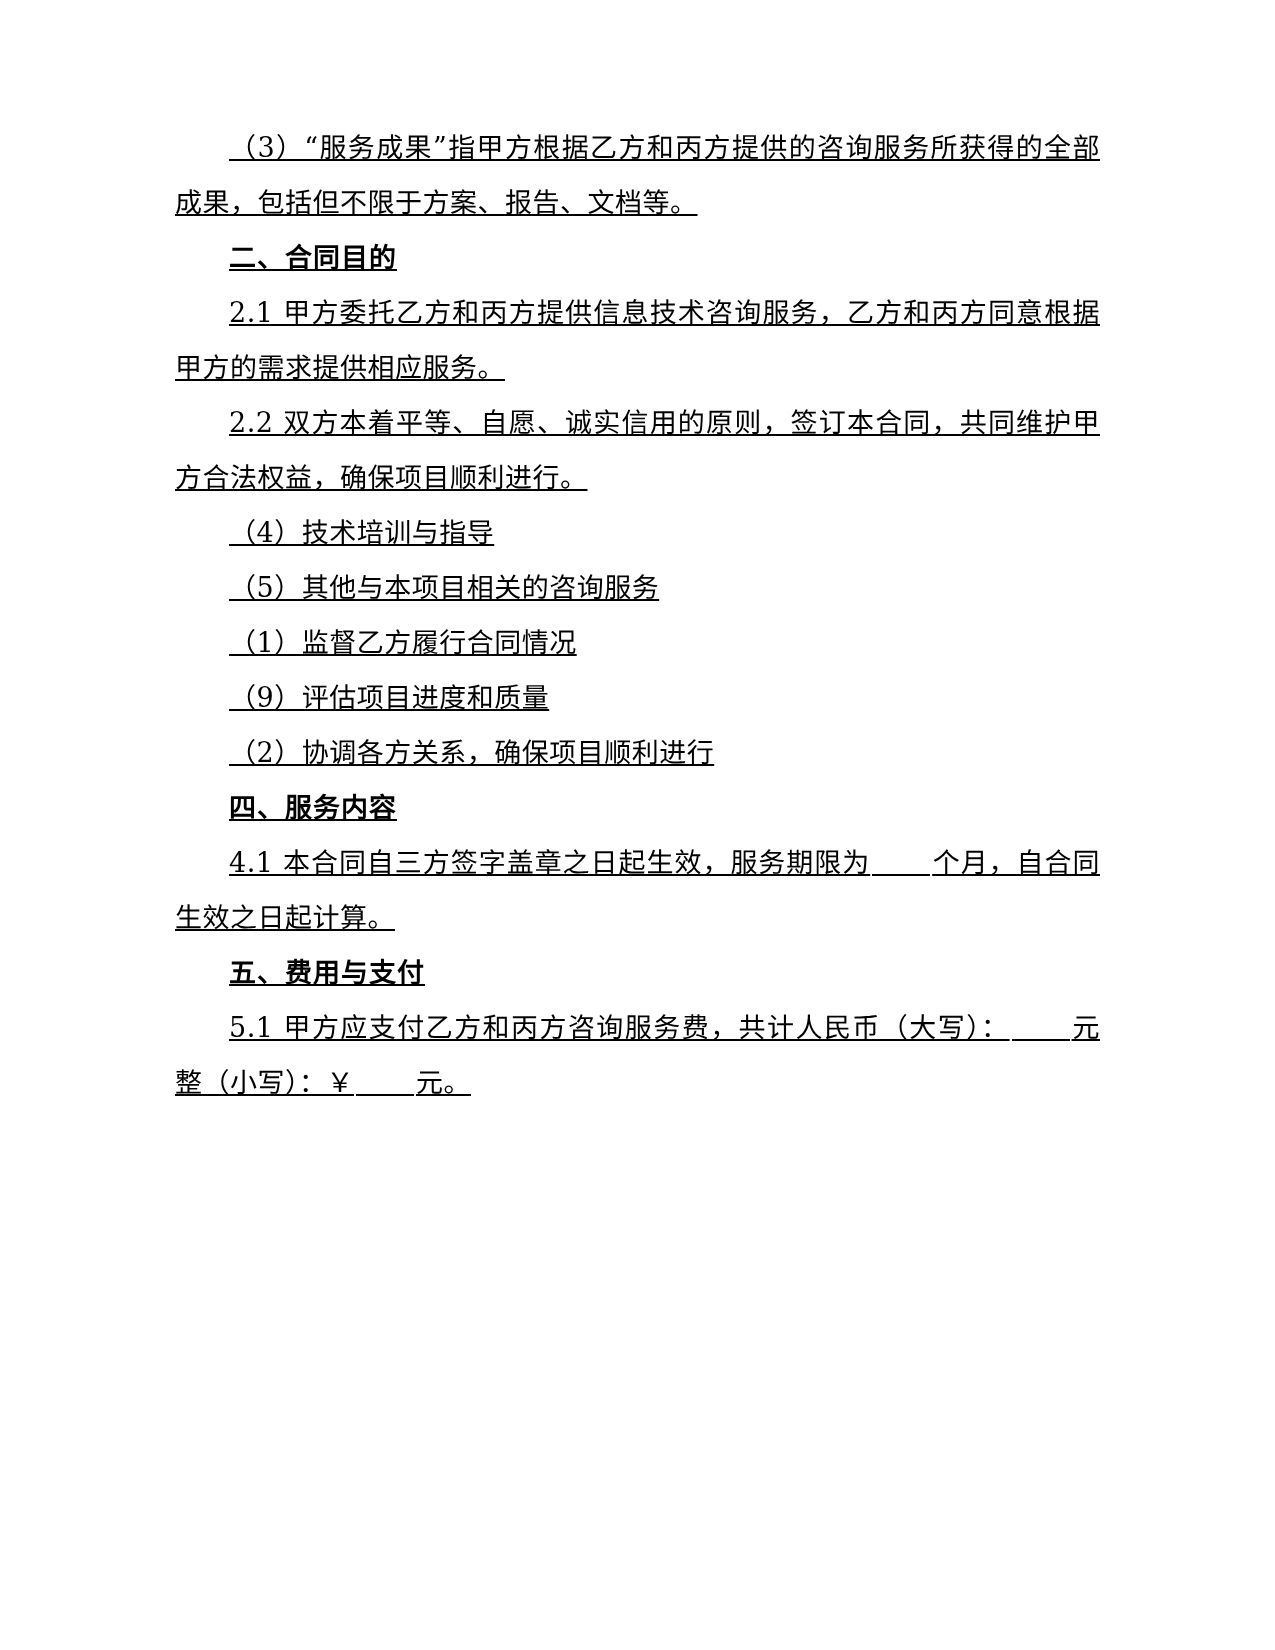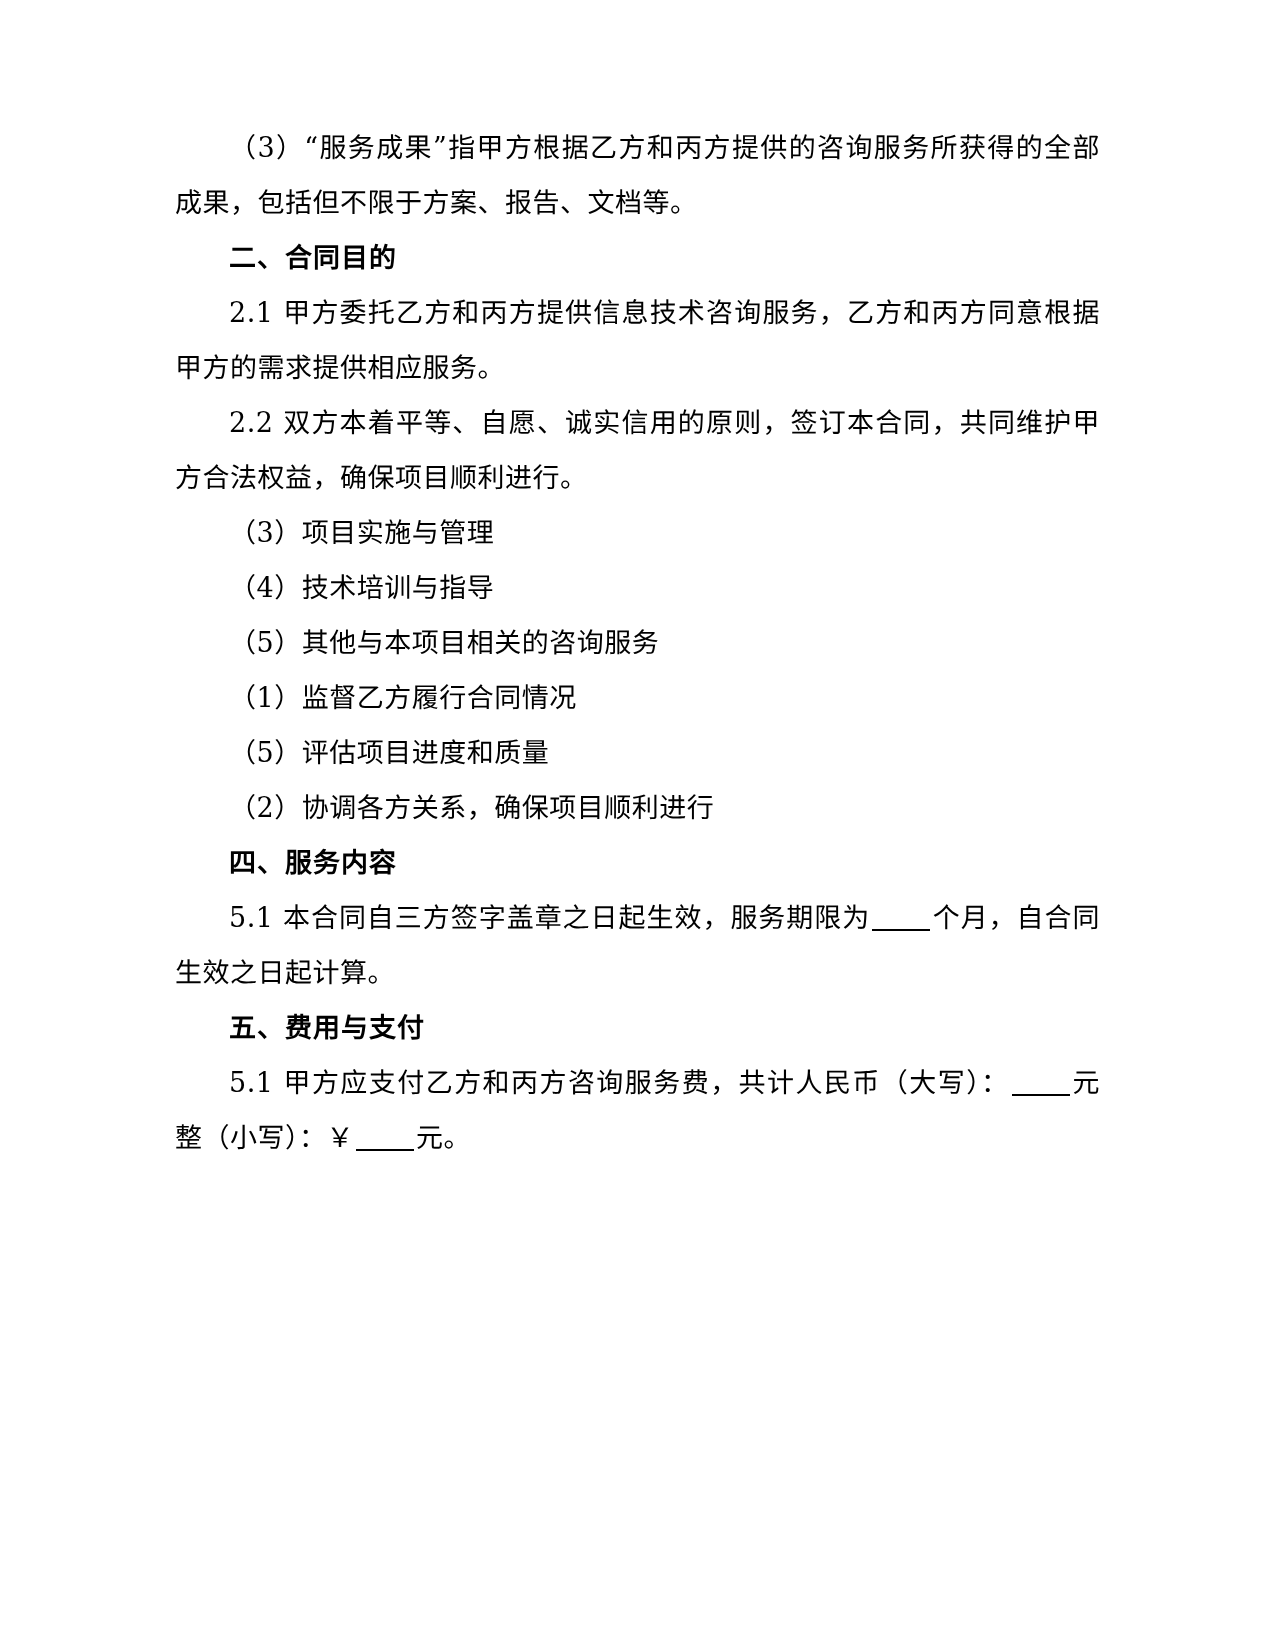--- a/index.html
+++ b/index.html
@@ -14,20 +14,21 @@
     font-family: "DejaVu Serif", "Liberation Serif", serif;
     color: #000000;
     -webkit-font-smoothing: antialiased;
   }
   .page {
     position: relative;
     width: 1275px;
     height: 1642px;
     box-sizing: border-box;
     padding: 120px 175px 80px 175px;
+    text-decoration: underline;
   }
   .doc-body {
     font-size: 27px;
     line-height: 55px;
   }
   
   p.para {
     margin: 0;
     text-indent: 2em;
     text-align: justify;
@@ -55,24 +56,23 @@
 </style>
 </head>
 <body>
 
 <div class="page">
   <div class="doc-body" id="doc-body">
       <p class="para">（3）“服务成果”指甲方根据乙方和丙方提供的咨询服务所获得的全部成果，包括但不限于方案、报告、文档等。</p>
       <p class="heading">二、合同目的</p>
       <p class="para">2.1 甲方委托乙方和丙方提供信息技术咨询服务，乙方和丙方同意根据甲方的需求提供相应服务。</p>
       <p class="para">2.2 双方本着平等、自愿、诚实信用的原则，签订本合同，共同维护甲方合法权益，确保项目顺利进行。</p>
-      <p class="listitem">（3）项目实施与管理</p>
       <p class="listitem">（4）技术培训与指导</p>
       <p class="listitem">（5）其他与本项目相关的咨询服务</p>
       <p class="listitem">（1）监督乙方履行合同情况</p>
-      <p class="listitem">（5）评估项目进度和质量</p>
+      <p class="listitem">（9）评估项目进度和质量</p>
       <p class="listitem">（2）协调各方关系，确保项目顺利进行</p>
       <p class="heading">四、服务内容</p>
-      <p class="para"><span>5.1 本合同自三方签字盖章之日起生效，服务期限为</span><span class="blank"></span><span>个月，自合同生效之日起计算。</span></p>
+      <p class="para"><span>4.1 本合同自三方签字盖章之日起生效，服务期限为</span><span class="blank"></span><span>个月，自合同生效之日起计算。</span></p>
       <p class="heading">五、费用与支付</p>
       <p class="para"><span>5.1 甲方应支付乙方和丙方咨询服务费，共计人民币（大写）：</span><span class="blank"></span><span>元整（小写）：￥</span><span class="blank"></span><span>元。</span></p>
     </div>
 </div>
 
 </body></html>

